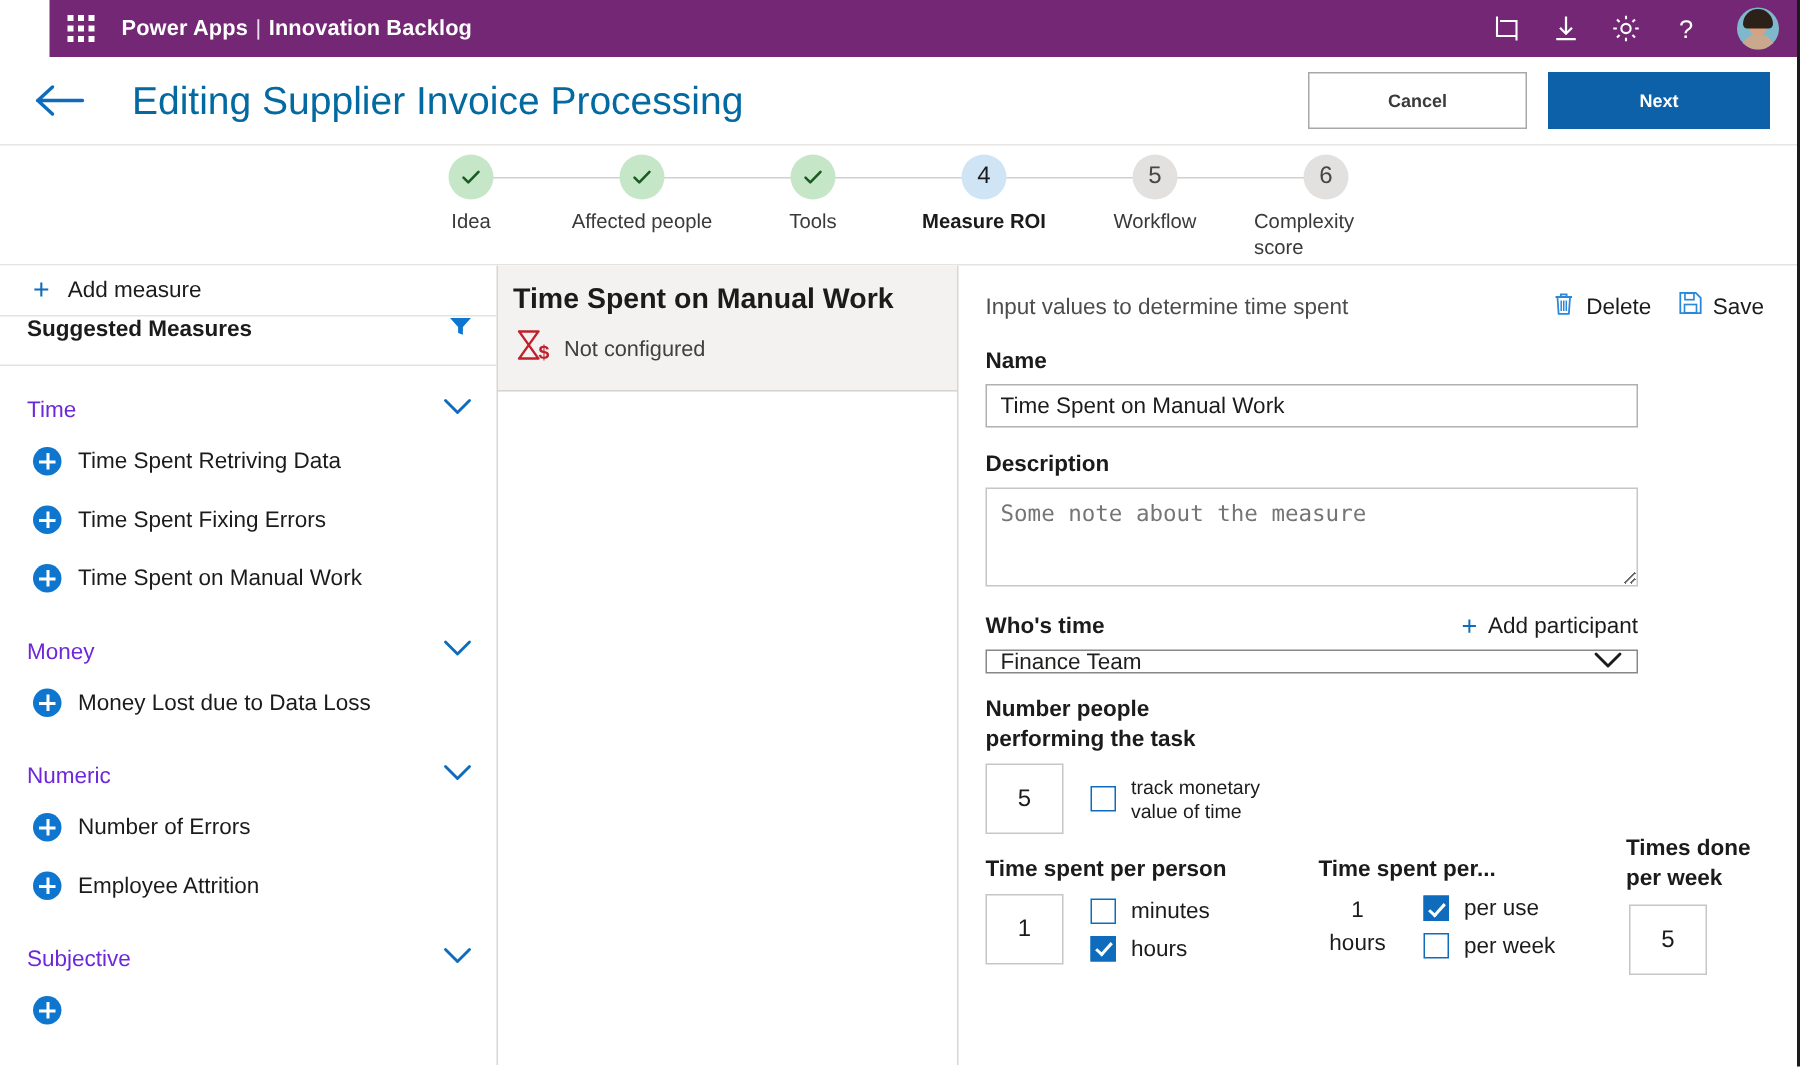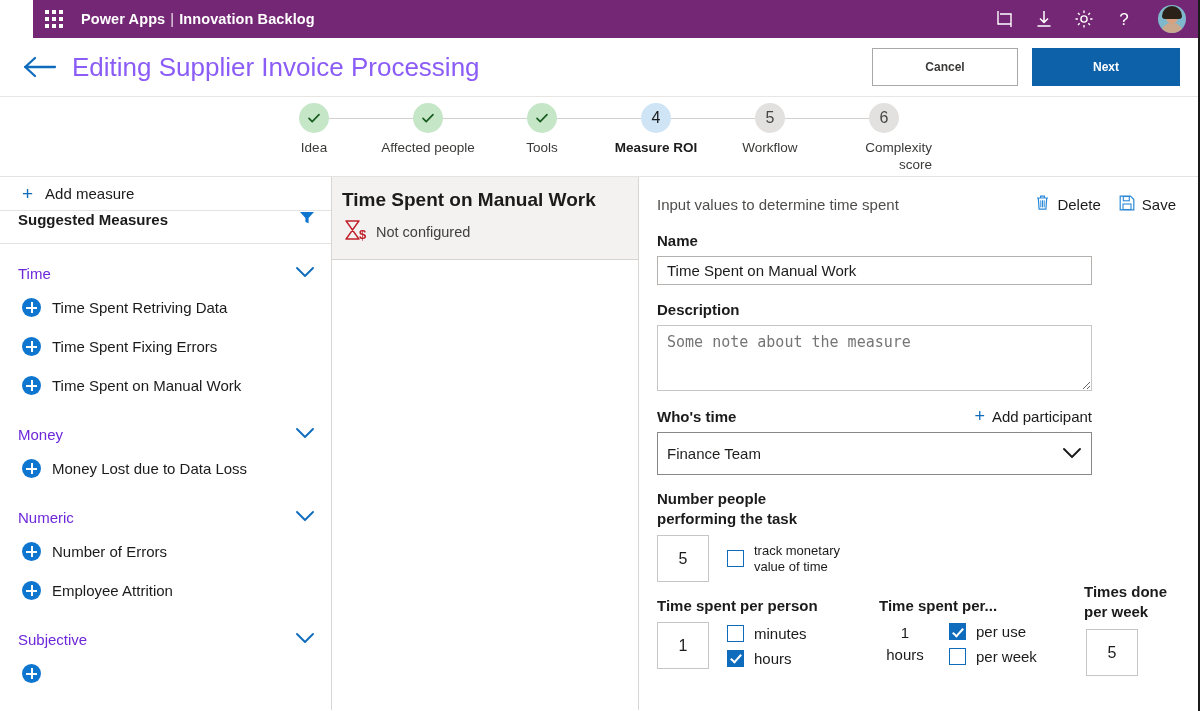--- a/index.html
+++ b/index.html
@@ -82,24 +82,24 @@
   .titlebar {
     height: 59px;
     background: #ffffff;
     border-bottom: 1px solid #e8e6e4;
     display: flex;
     align-items: center;
     padding: 0 18px 0 22px;
   }
   .backarrow { cursor: pointer; flex: none; width: 38px; height: 26px; }
   .page-title {
-    margin-left: 12px;
+    margin-left: 28px;
     font-size: 26px;
     font-weight: normal;
-    color: #8b5cf6;
+    color: #0369a1;
     white-space: nowrap;
   }
   .title-spacer { flex: 1 1 auto; }
   .btn {
     font-family: "Liberation Sans", sans-serif;
     font-size: 12px;
     font-weight: bold;
     height: 38px;
     cursor: pointer;
   }
@@ -154,21 +154,21 @@
     height: 1px;
     background: #d2d0ce;
     z-index: 1;
   }
   .step:last-child .line { display: none; }
   .step .slabel {
     margin-top: 6px;
     font-size: 13.5px;
     line-height: 17px;
     color: #3b3a39;
-    text-align: right;
+    text-align: left;
     max-width: 96px;
   }
   .step.active .slabel { font-weight: bold; color: #1b1b1b; }
 
   
   .body3 { display: flex; height: 533px; }
 
   
   .sidebar {
     width: 332px;
@@ -298,21 +298,21 @@
     background: #ffffff;
   }
   .row-label { display: flex; align-items: center; width: 435px; }
   .row-label .sp { flex: 1 1 auto; }
   .addpart {
     display: flex; align-items: center;
     font-size: 15px; color: #1b1b1b; cursor: pointer;
   }
   .addpart .p { color: #0f6cbd; font-size: 18px; margin-right: 7px; line-height: 1; }
   .select {
-    width: 435px; height: 43px;
+    width: 435px; height: 16px;
     border: 1px solid #8a8886;
     display: flex; align-items: center;
     padding: 0 9px;
     font-size: 15px;
     background: #ffffff;
     cursor: pointer;
   }
   .select .sp { flex: 1 1 auto; }
   .numbox {
     width: 52px; height: 47px;

